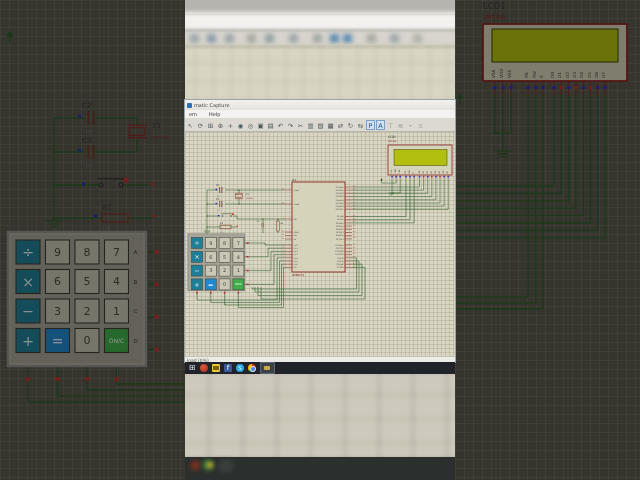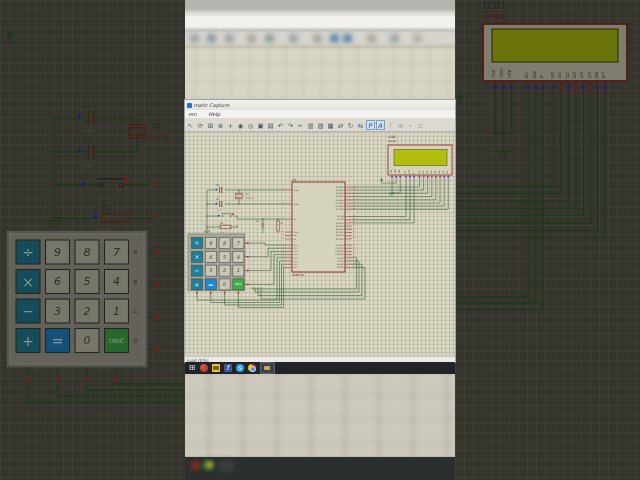--- a/index.html
+++ b/index.html
@@ -1,18 +1,18 @@
 <!DOCTYPE html>
 <html><head>
 <meta charset="utf-8">
 <style>
   html,body{margin:0;padding:0;background:#111;}
   #stage{position:relative;width:640px;height:480px;overflow:hidden;
          font-family:"DejaVu Sans",sans-serif;background:#3c3c35;}
-  .abs{position:absolute;font-style:italic;}
+  .abs{position:absolute;}
   
   .side-panel{top:0;height:480px;background-color:#56554b;
     background-image:
       linear-gradient(rgba(235,235,215,0.10) 1px,transparent 1px),
       linear-gradient(90deg,rgba(235,235,215,0.10) 1px,transparent 1px);
     background-size:9px 9px;}
   .side-panel svg{position:absolute;left:0;top:0;filter:blur(0.4px);}
   .dim{position:absolute;inset:0;background:rgba(8,8,5,0.42);pointer-events:none;}
   
   .blurwrap{overflow:hidden;}

